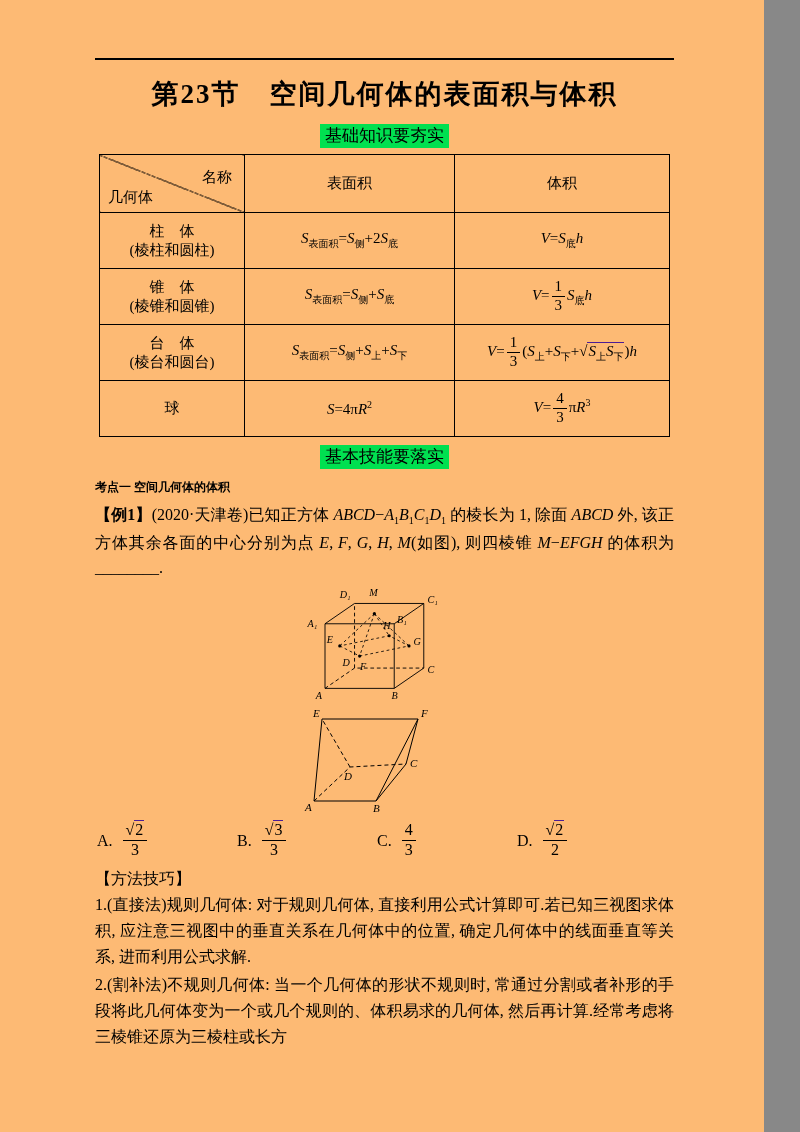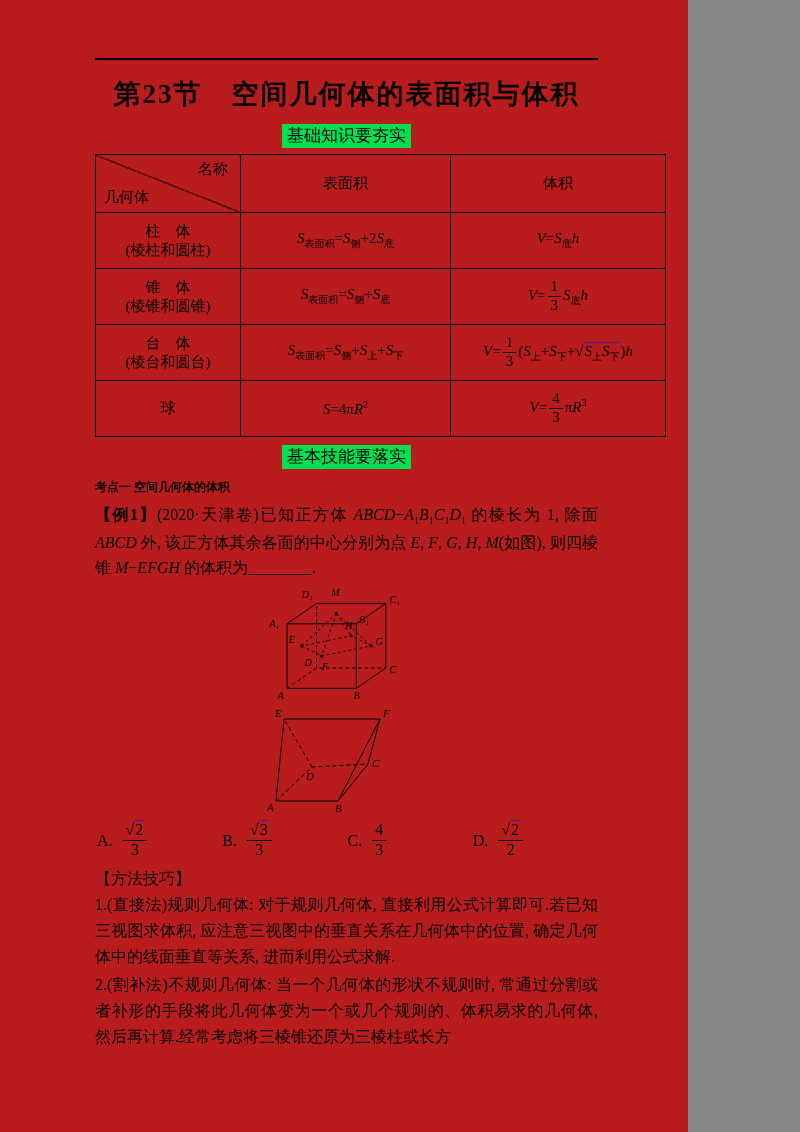--- a/index.html
+++ b/index.html
@@ -1,33 +1,33 @@
 <!DOCTYPE html>
 <html><head>
 <meta charset="utf-8">
 <style>
   * { margin:0; padding:0; box-sizing:border-box; }
   html,body { background:#888; }
   body { width:800px; margin:0 auto; font-family:"Liberation Serif","DejaVu Serif",serif; color:#000; }
   .page {
-    width:688px; height:1132px; background:#b91c1c; overflow:hidden;
+    width:764px; height:1132px; background:#fdba74; overflow:hidden;
     padding:58px 90px 0 95px; position:relative;
   }
   .top-rule { border-top:2px solid #000; width:100%; margin-bottom:16px; }
   .doc-title { font-size:27px; font-weight:bold; text-align:center; letter-spacing:2px; margin-bottom:12px; }
   .badge-row { text-align:center; margin:6px 0; }
   .badge { display:inline-block; background:#00e050; color:#000; font-weight:normal; font-size:17px; padding:1px 5px; line-height:1.3; }
   table.formula-table { border-collapse:collapse; width:570px; margin:6px auto 8px auto; table-layout:fixed; }
   table.formula-table td { border:1px solid #000; text-align:center; vertical-align:middle; font-size:15px; padding:5px 6px; }
   col.c1 { width:145px; } col.c2 { width:210px; } col.c3 { width:215px; }
   td.diag-cell {
     position:relative; height:58px;
     background-image:linear-gradient(to top right, transparent 49.6%, #000 49.6%, #000 50.4%, transparent 50.4%);
   }
-  .diag-top { position:absolute; top:5px; right:12px; font-size:15px; }
+  .diag-top { position:absolute; top:13px; right:12px; font-size:15px; }
   .diag-bottom { position:absolute; bottom:5px; left:8px; font-size:15px; }
   td.name-cell { height:56px; }
   .name-line1 { display:block; }
   .name-line2 { display:block; }
   .formula i { font-style:italic; }
   .formula sub { font-size:10px; }
   .formula sup { font-size:10px; }
   .frac { display:inline-block; vertical-align:middle; text-align:center; line-height:1.05; margin:0 2px; }
   .frac .num { display:block; border-bottom:1px solid #000; padding:0 3px 1px 3px; }
   .frac .den { display:block; padding-top:1px; }

